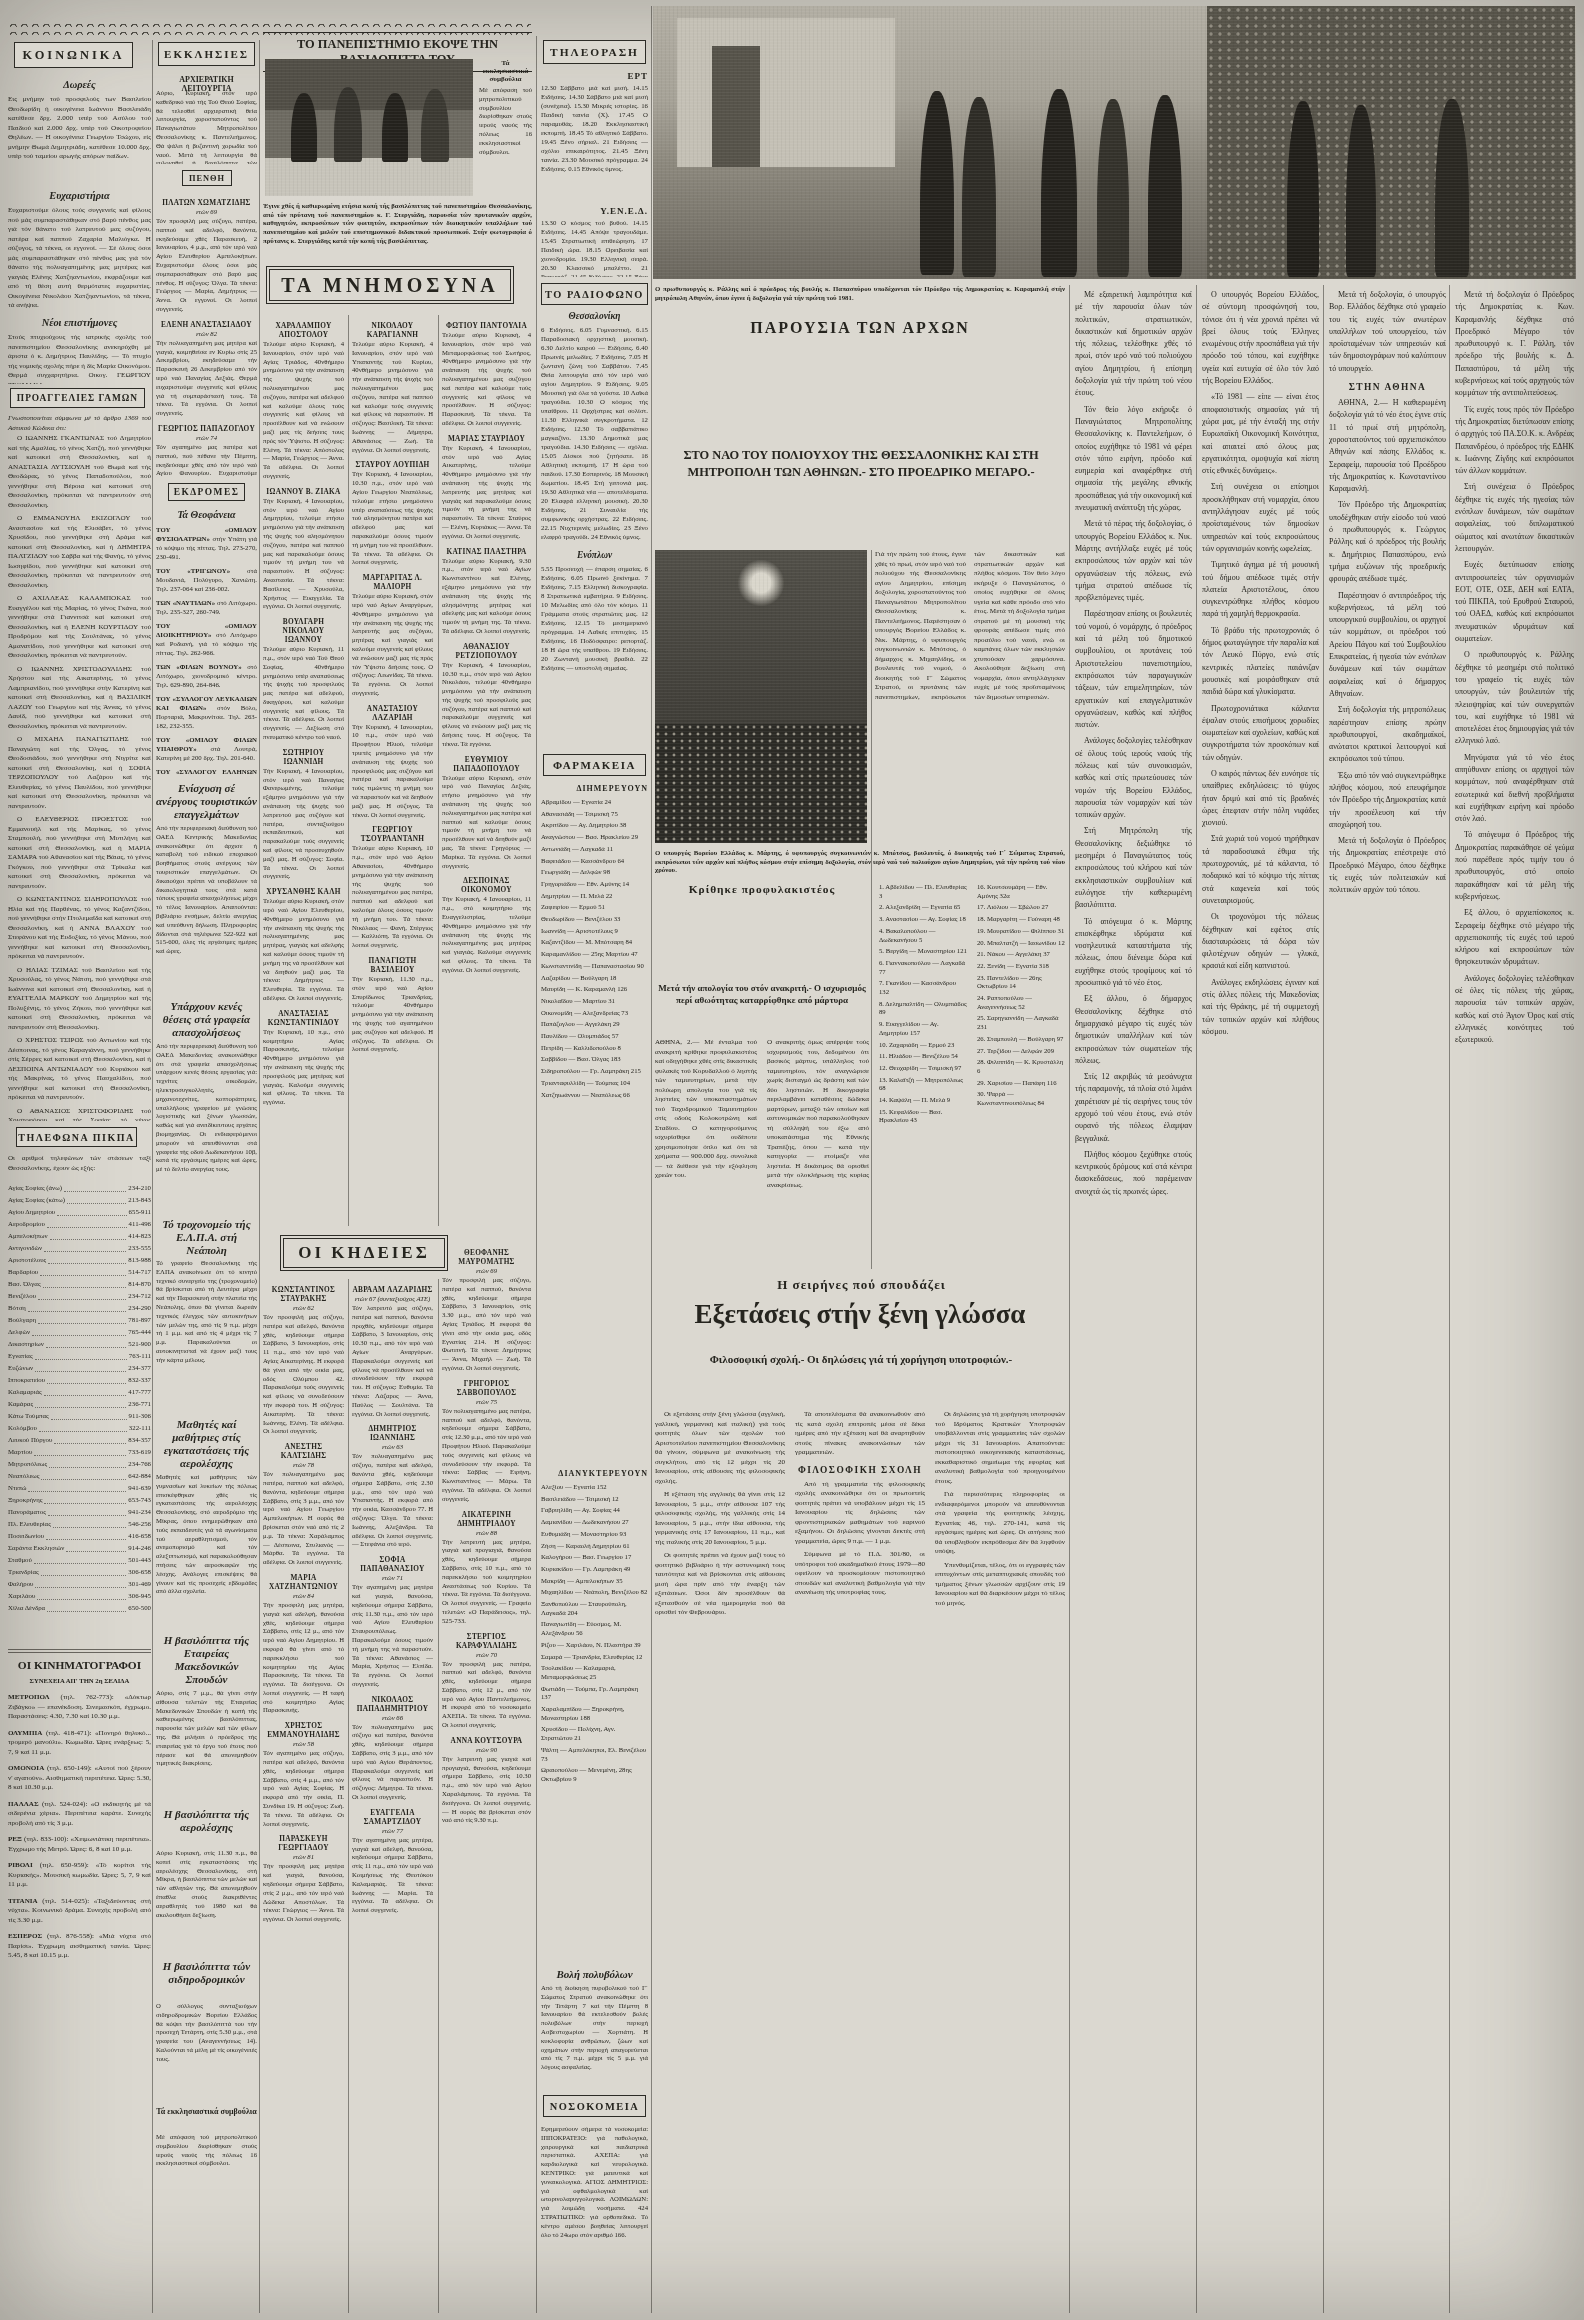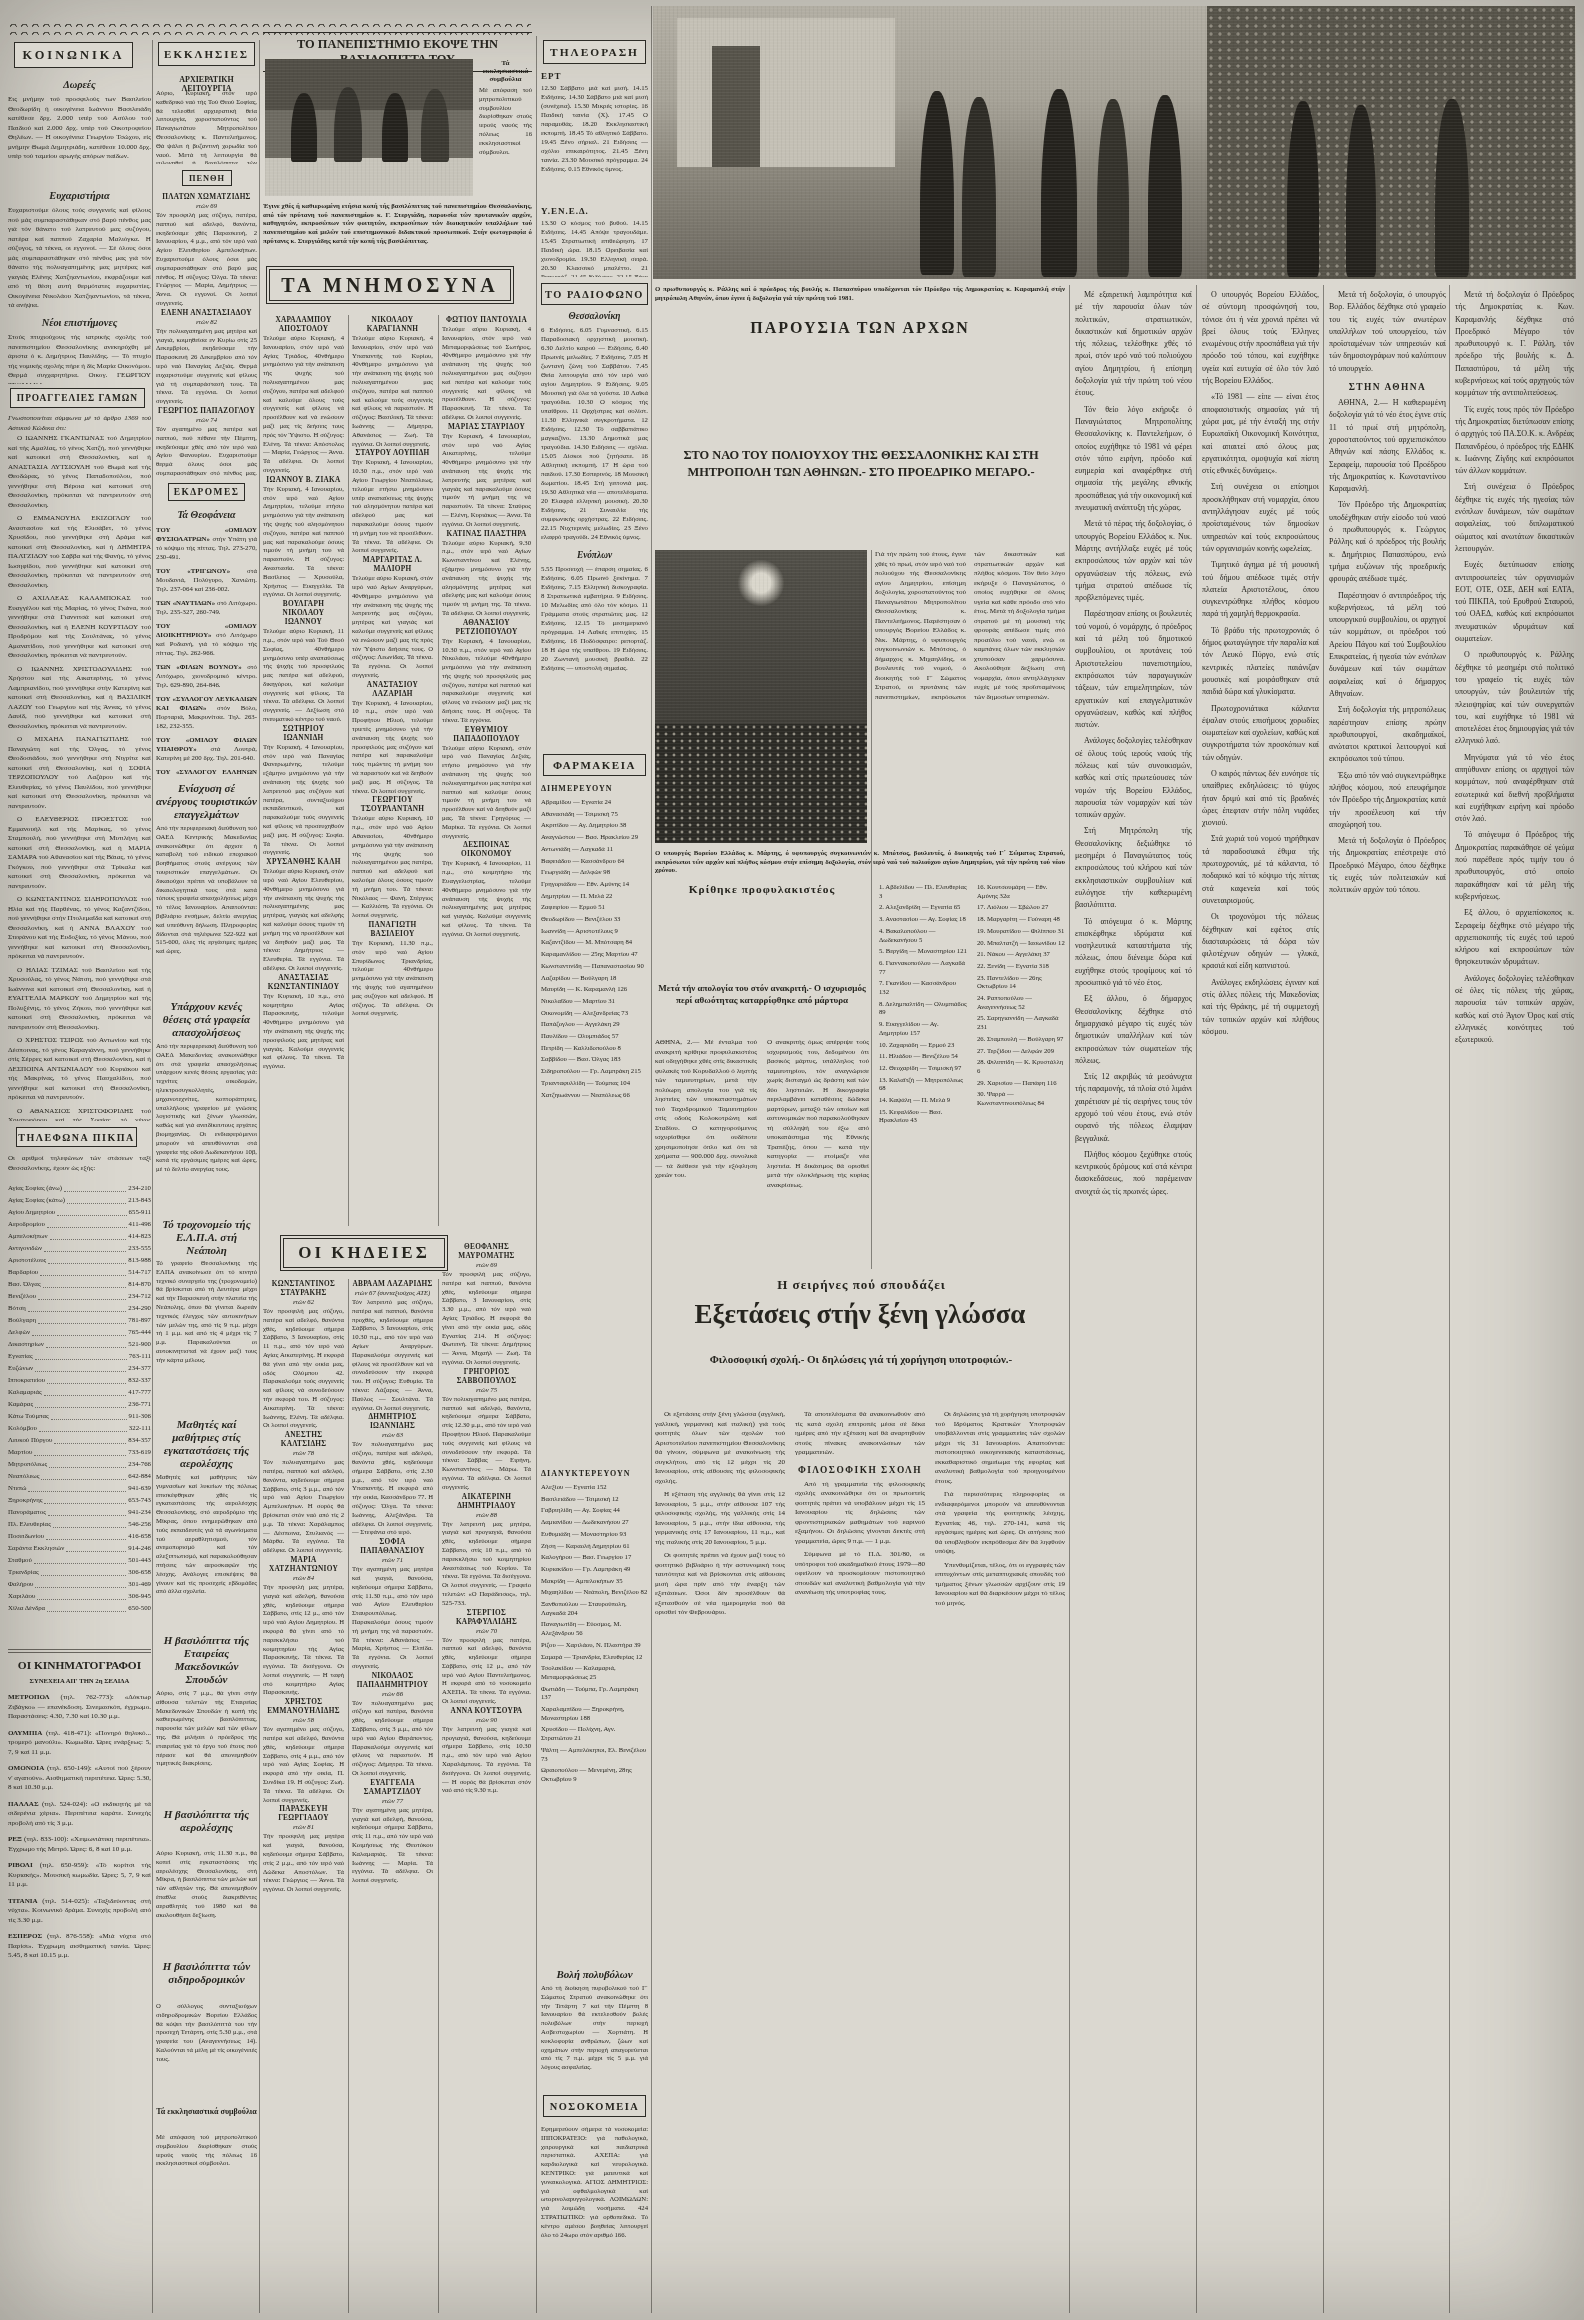--- a/index.html
+++ b/index.html
@@ -10,40 +10,40 @@
 .abs{position:absolute}
 .ov{overflow:hidden}
 .t68{font-size:6.7px;line-height:8.8px;text-align:justify}
 .t7{font-size:7.1px;line-height:9.5px;text-align:justify}
 .t8{font-size:8px;line-height:12.3px;text-align:justify}
 .cap{font-size:6.8px;line-height:8.7px;text-align:justify;font-weight:bold}
 .bh{border:1.3px solid #2c2b26;text-align:center;font-weight:bold;background:#dbd8d0;display:flex;align-items:center;justify-content:center}
 .bh2{outline:1.2px solid #2c2b26;outline-offset:2.5px}
 .sect-it{font-style:italic;font-weight:bold;text-align:center}
 .nt{font-style:italic;font-weight:bold;text-align:center;font-size:11px;line-height:13px}
-.name{font-weight:bold;text-align:center;font-size:7.3px;letter-spacing:0.3px;margin:0 0 1px}
+.name{font-weight:bold;text-align:center;font-size:7.3px;letter-spacing:0.3px;margin:6px 0 1px}
 .age{text-align:center;font-style:italic;font-size:6.7px;margin-bottom:2px}
 .par{text-indent:9px;margin-bottom:4px}
 .kick{font-weight:bold;text-align:center;letter-spacing:2px}
 .hl{font-weight:bold;text-align:center}
 .deck{font-weight:bold;text-align:center}
 .subhead{font-weight:bold;text-align:center;font-size:9.4px;letter-spacing:1.5px;margin:7px 0 5px}
 .vr{position:absolute;width:1px;background:rgba(44,42,36,.5)}
 .hr{position:absolute;height:1px;background:rgba(44,42,36,.65)}
 .scallop{position:absolute;height:9px;background-image:radial-gradient(circle 3.4px at 5.4px 9px,transparent 2.2px,#504e47 2.3px,#504e47 3.3px,transparent 3.5px);background-size:11px 9px;background-repeat:repeat-x}
 .taxirow{display:flex;justify-content:space-between;font-size:6.8px;line-height:12px}
 .taxirow .dots{flex:1;border-bottom:1px dotted rgba(40,38,32,.55);margin:0 2px 2px}
 .ph-item{font-size:6.7px;line-height:8.7px;margin-bottom:3px;text-align:left}
 .cin{font-size:7.1px;line-height:9.5px;text-align:justify;margin-bottom:7px}
 .exc{font-size:6.8px;line-height:9px;text-align:justify;margin-bottom:5px}
 .photo{position:absolute;overflow:hidden;background:#8b887e;box-shadow:inset 0 0 18px rgba(20,18,15,.45)}
 .fig{position:absolute;background:#24221d;border-radius:46% 46% 8% 8% / 62% 62% 5% 5%}
 .grain{position:absolute;inset:0;background-image:repeating-linear-gradient(0deg,rgba(255,255,255,.05) 0 1px,transparent 1px 3px),repeating-linear-gradient(90deg,rgba(0,0,0,.04) 0 1px,transparent 1px 4px)}
 .tvtxt{font-size:6.8px;line-height:9px;text-align:justify}
-.lbl{font-weight:bold;text-align:left;font-size:9px;letter-spacing:1px}
+.lbl{font-weight:bold;text-align:right;font-size:9px;letter-spacing:1px}
 </style>
 </head>
 <body>
 
 <div id="page">
 
   <div class="scallop abs" style="left:8px;top:18px;width:523px"></div>
   <div class="scallop abs" style="left:8px;top:26px;width:523px"></div>
 
   <div class="vr" style="left:152px;top:40px;height:2273px"></div>

